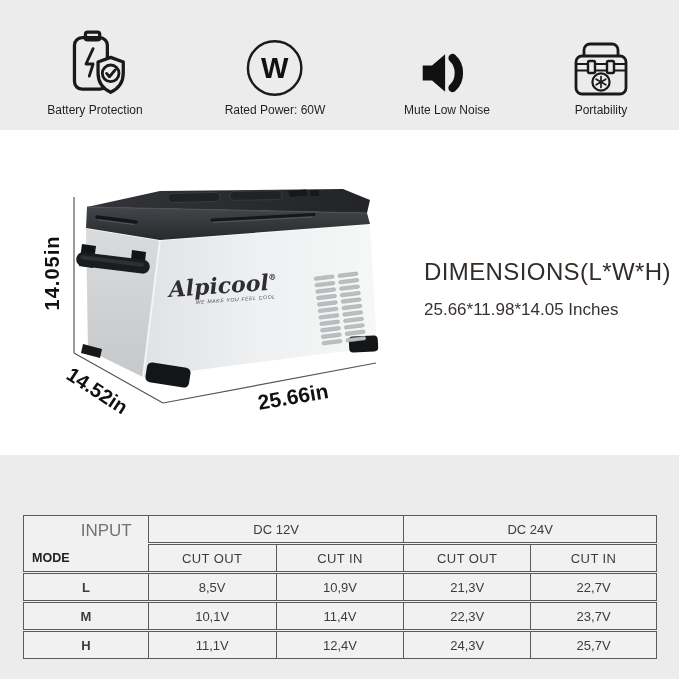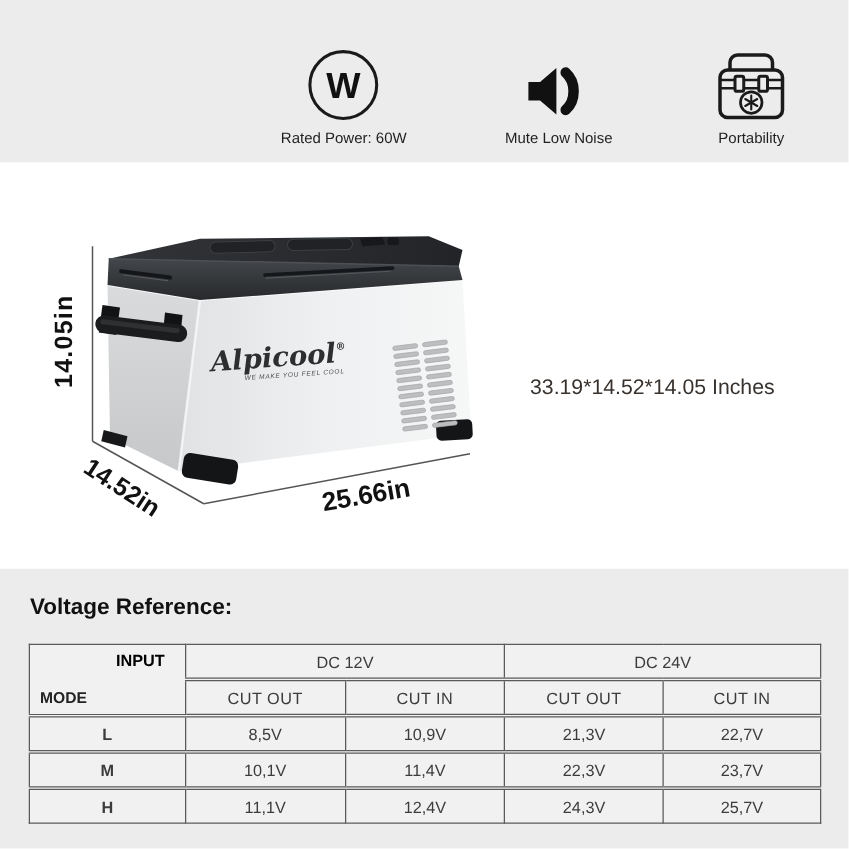--- a/index.html
+++ b/index.html
@@ -30,30 +30,45 @@
   table.vref td{border:1px solid #5a5a5a;text-align:center;padding:0;height:26px;
     font-size:13px;color:#3c3c3c;background:#f1f1f1;}
   tr.row-sub td, tr.row-data td{border-top:3px double #5a5a5a;}
   td.group-cell{font-weight:normal;font-size:13.5px;color:#222;}
   td.sub-cell{font-weight:normal;font-size:13px;color:#222;letter-spacing:.4px;}
   td.mode-cell{font-weight:bold;color:#222;}
   td.corner-cell{position:relative;height:54px;
     background-image:linear-gradient(to bottom right,
       transparent calc(50% - 0.8px), #5a5a5a calc(50% - 0.8px),
       #5a5a5a calc(50% + 0.8px), transparent calc(50% + 0.8px));}
-  .corner-input{position:absolute;top:5px;right:16px;font-size:13px;font-weight:bold;color:#000000;}
+  .corner-input{position:absolute;top:5px;right:16px;font-size:17px;font-weight:normal;color:#737373;}
   .corner-mode{position:absolute;bottom:6px;left:8px;font-size:12.5px;font-weight:bold;color:#222;margin-top:20px;}
 </style>
 </head>
 <body>
 
 <div class="page">
 
   <section class="features">
 
+    <div class="feature f1">
+      <div class="icon-box">
+        <svg width="72" height="68" viewBox="0 0 64 62">
+          <g fill="none" stroke="#1a1a1a" stroke-width="3" stroke-linejoin="round">
+            <rect x="23" y="2" width="13" height="7" rx="2"></rect>
+            <rect x="13" y="7" width="30" height="47" rx="7"></rect>
+            <path d="M30 17 L23.5 31 H30 L26.5 42" stroke-width="2.6" stroke-linecap="round"></path>
+            <path d="M46 25 l11.5 4.2 v10 c0 9.5 -5.2 14.6 -11.5 17.6 c-6.3 -3 -11.5 -8.1 -11.5 -17.6 v-10 z" fill="#ececec"></path>
+            <circle cx="46" cy="39.5" r="7.6" stroke-width="2.6"></circle>
+            <path d="M42.3 39.6 l2.6 3 l5.2 -6.2" stroke-width="2.6" stroke-linecap="round"></path>
+          </g>
+        </svg>
+      </div>
+      <div class="feature-label">Battery Protection</div>
+    </div>
 
     <div class="feature f2">
       <div class="icon-box">
         <svg width="60" height="60" viewBox="0 0 64 64">
           <circle cx="32" cy="32" r="28.5" fill="none" stroke="#1a1a1a" stroke-width="2.6"></circle>
           <text x="32" y="43" text-anchor="middle" font-size="31" font-weight="bold" fill="#111">W</text>
         </svg>
       </div>
       <div class="feature-label">Rated Power: 60W</div>
     </div>
@@ -180,25 +195,25 @@
           <tspan>Alpicool</tspan><tspan dy="-10" font-size="8">®</tspan>
         </text>
         <text x="205" y="142" text-anchor="middle" font-style="italic" font-size="5.2" letter-spacing="0.6" fill="#4b4b4d">WE MAKE YOU FEEL COOL</text>
       </g>
     </svg>
 
     <div class="dim dim-h">14.05in</div>
     <div class="dim dim-d">14.52in</div>
     <div class="dim dim-w">25.66in</div>
 
-    <div class="dims-value">33.19*14.52*14.05 Inches</div>
+    <div class="dims-title">DIMENSIONS(L*W*H)</div>
+    <div class="dims-value">25.66*11.98*14.05 Inches</div>
   </section>
 
   <section class="voltage">
-    <div class="voltage-title">Voltage Reference:</div>
 
     <table class="vref">
       <colgroup>
         <col style="width:125px">
           <col style="width:128px">
           <col style="width:128px">
         <col style="width:127px">
           <col style="width:126px">
       </colgroup>
       <tbody>

